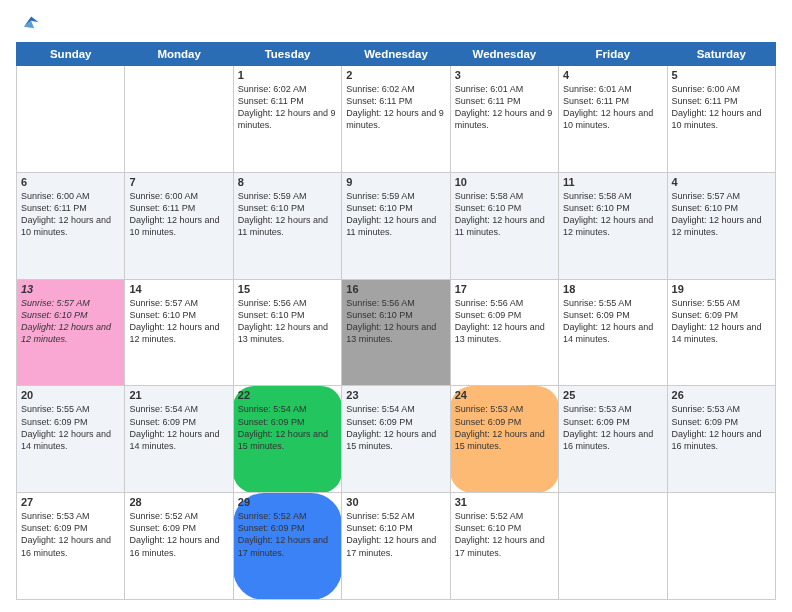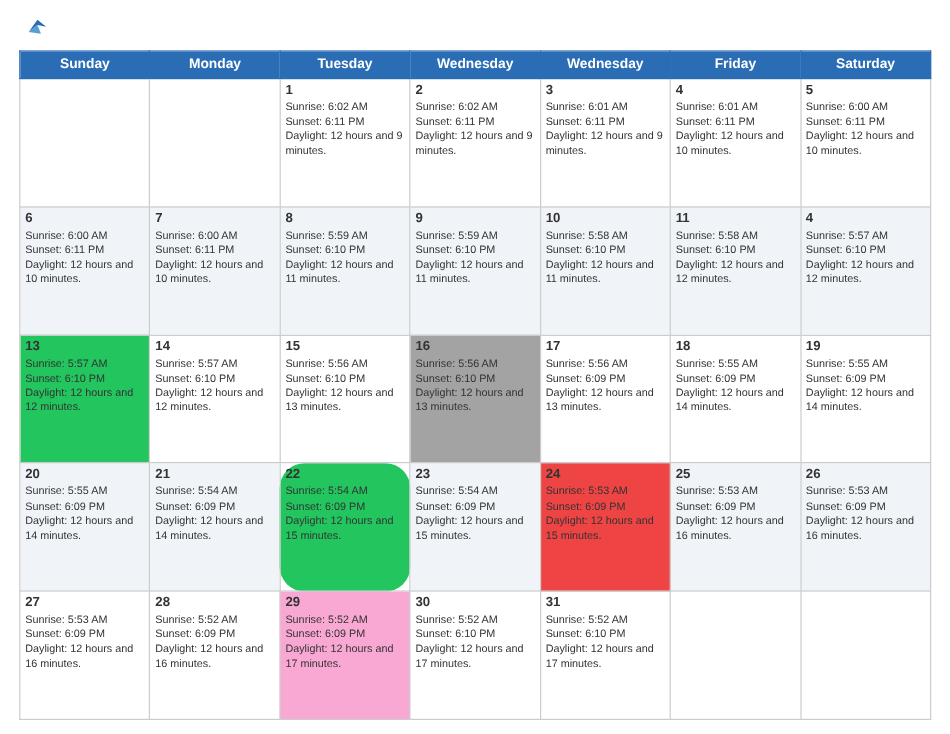--- a/index.html
+++ b/index.html
@@ -202,21 +202,21 @@
 Daylight: 12 hours and 12 minutes.</div>
           </td>
           <td style="background-color: rgb(240, 244, 248);">
             <span class="day-num">4</span>
             <div class="day-info" style="white-space: pre-line;">Sunrise: 5:57 AM
 Sunset: 6:10 PM
 Daylight: 12 hours and 12 minutes.</div>
           </td>
         </tr>
         <tr>
-          <td style="background-color: #22c55e;">
+          <td style="background-color: #f9a8d4; font-style: italic;">
             <span class="day-num">13</span>
             <div class="day-info" style="white-space: pre-line;">Sunrise: 5:57 AM
 Sunset: 6:10 PM
 Daylight: 12 hours and 12 minutes.</div>
           </td>
           <td style="background-color: rgb(255, 255, 255);">
             <span class="day-num">14</span>
             <div class="day-info" style="white-space: pre-line;">Sunrise: 5:57 AM
 Sunset: 6:10 PM
 Daylight: 12 hours and 12 minutes.</div>
@@ -270,21 +270,21 @@
             <div class="day-info" style="white-space: pre-line;">Sunrise: 5:54 AM
 Sunset: 6:09 PM
 Daylight: 12 hours and 15 minutes.</div>
           </td>
           <td style="background-color: rgb(240, 244, 248);">
             <span class="day-num">23</span>
             <div class="day-info" style="white-space: pre-line;">Sunrise: 5:54 AM
 Sunset: 6:09 PM
 Daylight: 12 hours and 15 minutes.</div>
           </td>
-          <td style="background-color: #ef4444;">
+          <td style="background-color: #fdba74; border-radius: 22px;">
             <span class="day-num">24</span>
             <div class="day-info" style="white-space: pre-line;">Sunrise: 5:53 AM
 Sunset: 6:09 PM
 Daylight: 12 hours and 15 minutes.</div>
           </td>
           <td style="background-color: rgb(240, 244, 248);">
             <span class="day-num">25</span>
             <div class="day-info" style="white-space: pre-line;">Sunrise: 5:53 AM
 Sunset: 6:09 PM
 Daylight: 12 hours and 16 minutes.</div>
@@ -302,21 +302,21 @@
             <div class="day-info" style="white-space: pre-line;">Sunrise: 5:53 AM
 Sunset: 6:09 PM
 Daylight: 12 hours and 16 minutes.</div>
           </td>
           <td style="background-color: rgb(255, 255, 255);">
             <span class="day-num">28</span>
             <div class="day-info" style="white-space: pre-line;">Sunrise: 5:52 AM
 Sunset: 6:09 PM
 Daylight: 12 hours and 16 minutes.</div>
           </td>
-          <td style="background-color: #f9a8d4;">
+          <td style="background-color: #3b82f6; border-radius: 31px;">
             <span class="day-num">29</span>
             <div class="day-info" style="white-space: pre-line;">Sunrise: 5:52 AM
 Sunset: 6:09 PM
 Daylight: 12 hours and 17 minutes.</div>
           </td>
           <td style="background-color: rgb(255, 255, 255);">
             <span class="day-num">30</span>
             <div class="day-info" style="white-space: pre-line;">Sunrise: 5:52 AM
 Sunset: 6:10 PM
 Daylight: 12 hours and 17 minutes.</div>

